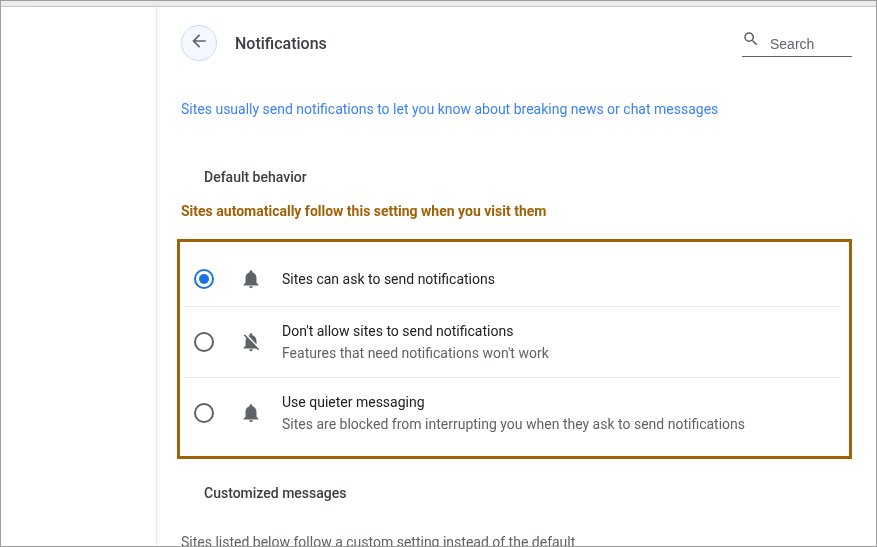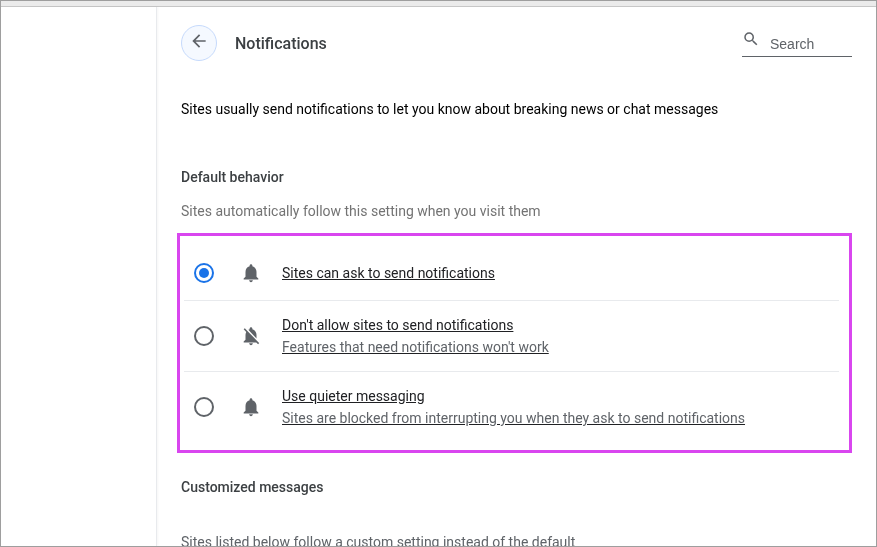--- a/index.html
+++ b/index.html
@@ -72,40 +72,41 @@
       border: none;
       outline: none;
       font-size: 14px;
       color: #3c4043;
       width: 100%;
       background: transparent;
     }
     .search-wrap input::placeholder { color: #5f6368; }
     .intro {
       font-size: 14px;
-      color: #000000;
+      color: #3b82f6;
       margin-bottom: 52px;
     }
     .section-heading {
       font-size: 14px;
       font-weight: 500;
       color: #3c4043;
       margin-bottom: 18px;
+      margin-left: 23px;
     }
     .section-sub {
       font-size: 14px;
-      color: #737373;
-      margin-bottom: 14px;
+      color: #a16207;
+      margin-bottom: 20px;
+      font-weight: bold;
     }
     .highlight-box {
-      border: 3px solid #d946ef;
+      border: 3px solid #a16207;
       padding: 10px 10px 18px 4px;
       margin-left: -4px;
       margin-bottom: 26px;
-      text-decoration: underline;
     }
     .option-row {
       display: flex;
       align-items: center;
       padding: 16px 6px 16px 10px;
       border-bottom: 1px solid #e8eaed;
       cursor: pointer;
     }
     .option-row:last-child { border-bottom: none; padding-bottom: 6px; }
     .radio {

